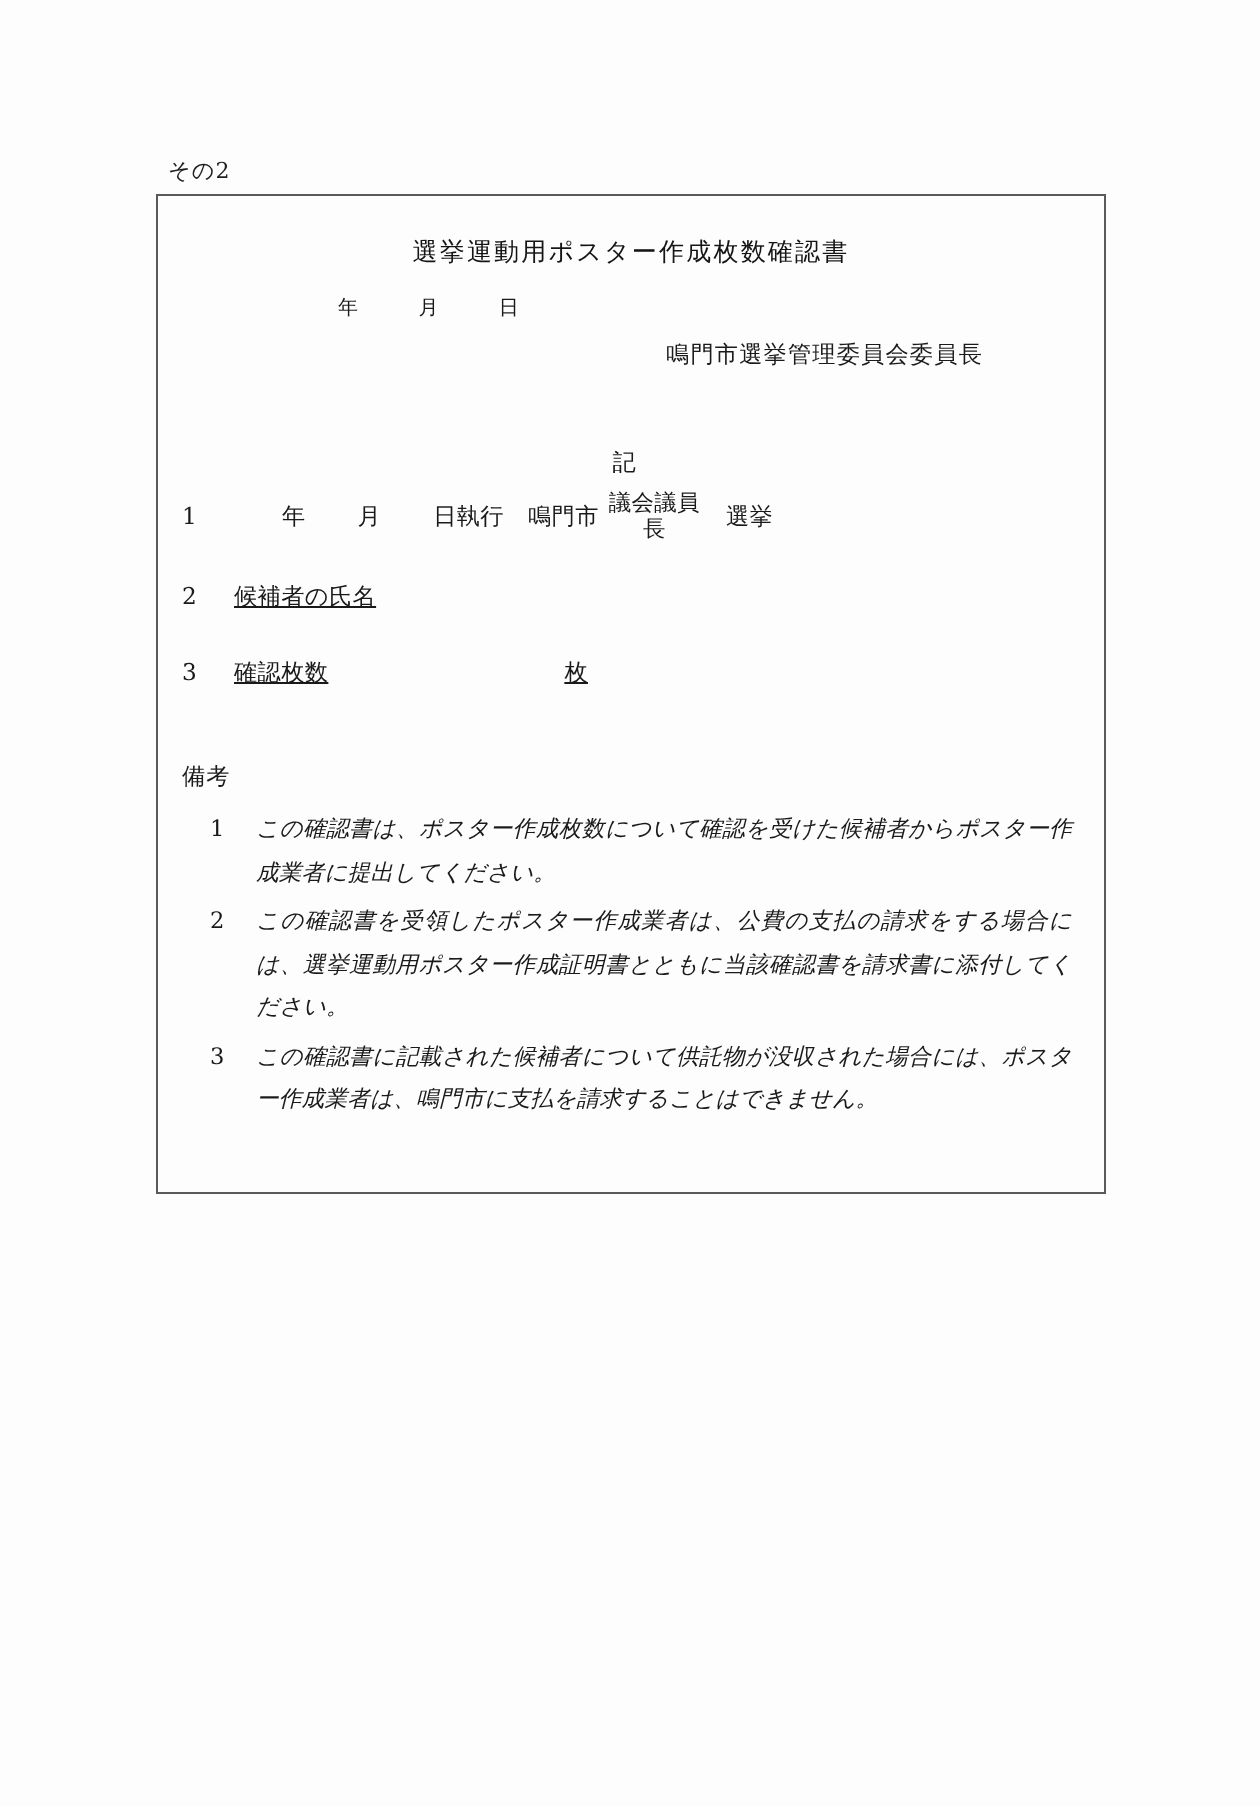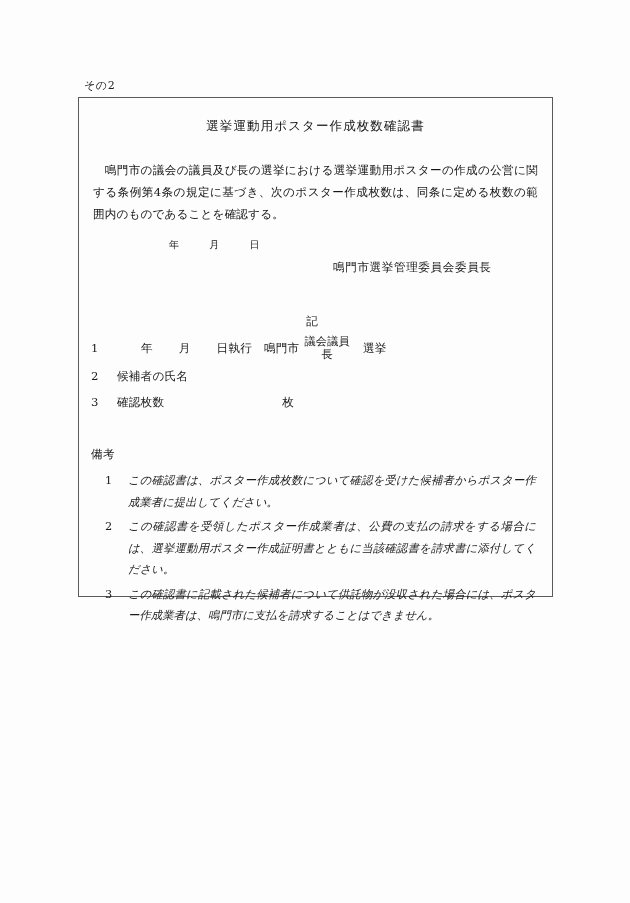--- a/index.html
+++ b/index.html
@@ -116,21 +116,22 @@
 
   .item-row {
     font-size: 11.6px;
     line-height: 22px;
     letter-spacing: 0.2px;
     white-space: nowrap;
     display: block;
     position: relative;
   }
   .item-row + .item-row {
-    margin-top: 4px;
+    margin-top: 16px;
+    text-decoration: underline;
   }
 
   .item-num {
     display: inline-block;
     width: 10px;
   }
   .sp-lg { display: inline-block; width: 40px; }
   .sp-md { display: inline-block; width: 26px; }
   .sp-sm { display: inline-block; width: 12px; }
   .sp-xs { display: inline-block; width: 8px; }
@@ -186,21 +187,20 @@
 
 <div class="page">
 
   <div class="sheet-label">その2</div>
 
   <div class="form-box">
     <div class="inner">
 
       <div class="doc-title">選挙運動用ポスター作成枚数確認書</div>
 
-      <div class="body-para"><span class="indent-mark"></span><span>鳴門市の議会の議員及び長の選挙における選挙運動用ポスターの作成の公営に関する条例第4条の規定に基づき、次のポスター作成枚数は、同条に定める枚数の範囲内のものであることを確認する。</span></div>
 
       <div class="date-line"><span>年</span><span class="gap"></span><span>月</span><span class="gap"></span><span>日</span></div>
 
       <div class="signer-line">鳴門市選挙管理委員会委員長</div>
 
       <div class="ki-mark">記</div>
 
       <div class="items">
 
         <div class="item-row"><span class="item-num">1</span><span class="sp-lg"></span><span>年</span><span class="sp-md"></span><span>月</span><span class="sp-md"></span><span>日執行</span><span class="sp-sm"></span><span>鳴門市</span><span class="stacked"><span class="upper">議会議員</span><span class="lower">長</span></span><span class="sp-xs"></span><span>選挙</span></div>

